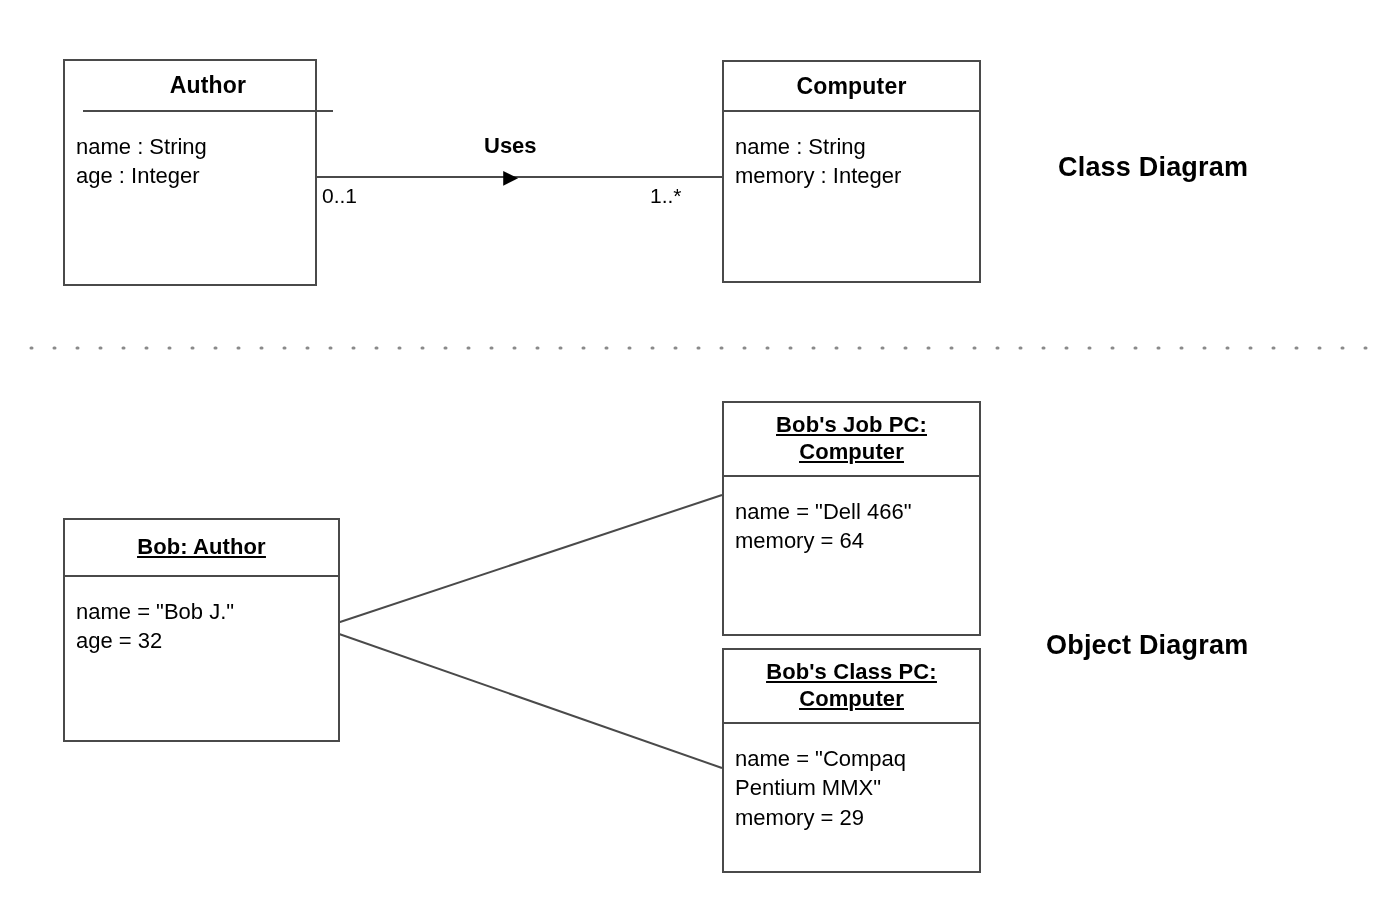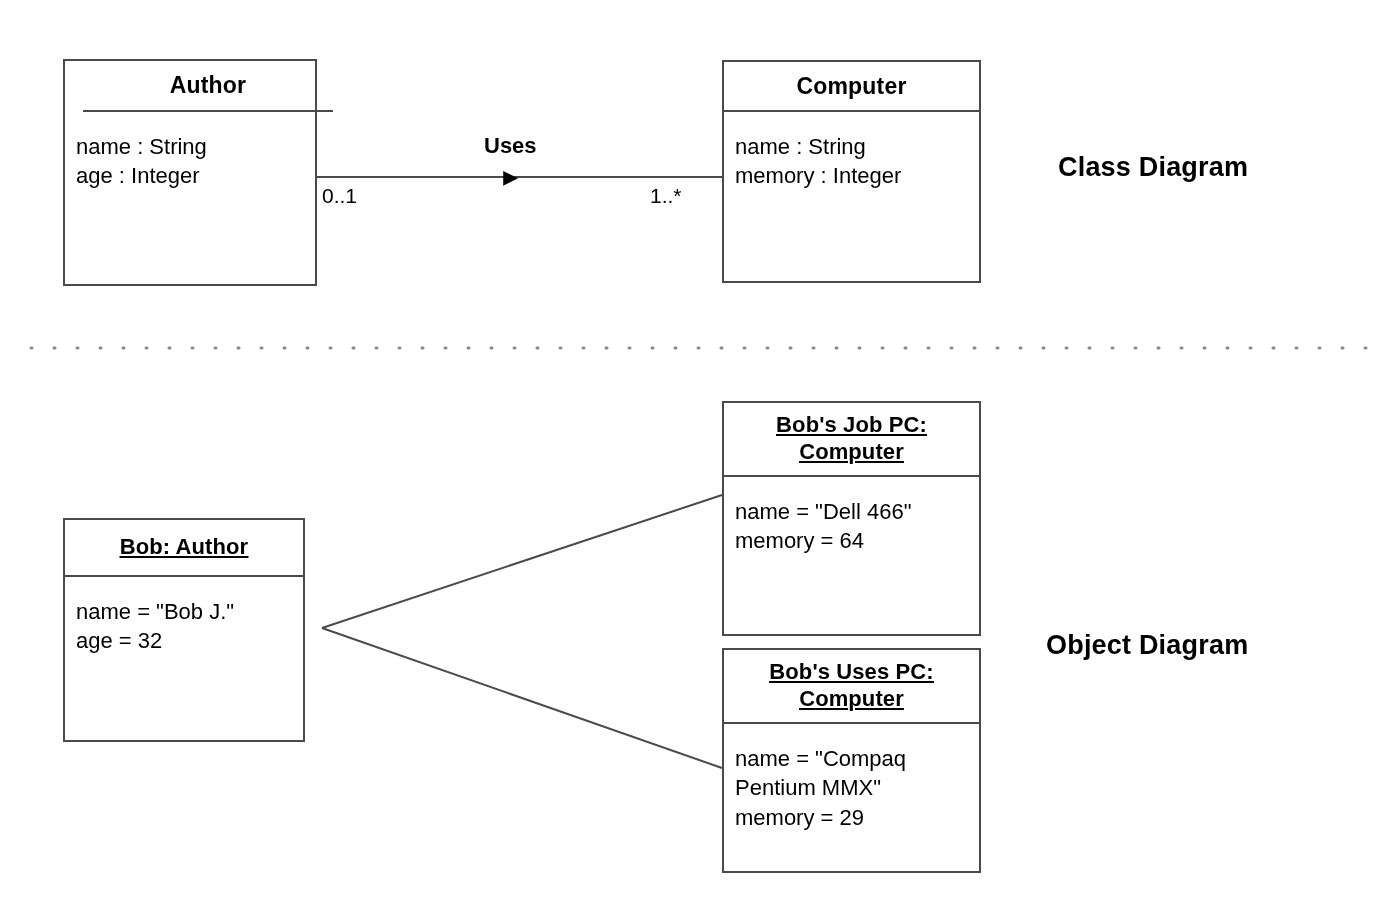--- a/index.html
+++ b/index.html
@@ -142,21 +142,21 @@
     <span>Uses</span>
     <span class="arrow-glyph">▶</span>
   </div>
 
   <div class="float-label multiplicity" style="left:322px; top:184px;">0..1</div>
 
   <div class="float-label multiplicity" style="left:650px; top:184px;">1..*</div>
 
   <div class="float-label section-label" style="left:1058px; top:152px;">Class Diagram</div>
 
-  <div class="uml-box" style="left:63px; top:518px; width:242px; height:224px;">
+  <div class="uml-box" style="left:63px; top:518px; width:277px; height:224px;">
     <div class="uml-head" style="height:57px;">
       <span class="title object-title">
         <span class="tline">Bob: Author</span>
       </span>
     </div>
     <div class="uml-body">
       <div class="attr">name = "Bob J."</div>
       <div class="attr">age = 32</div>
     </div>
   </div>
@@ -170,21 +170,21 @@
     </div>
     <div class="uml-body">
       <div class="attr">name = "Dell 466"</div>
       <div class="attr">memory = 64</div>
     </div>
   </div>
 
   <div class="uml-box" style="left:722px; top:648px; width:259px; height:225px;">
     <div class="uml-head" style="height:74px;">
       <span class="title object-title">
-        <span class="tline">Bob's Uses PC:</span>
+        <span class="tline">Bob's Class PC:</span>
         <span class="tline">Computer</span>
       </span>
     </div>
     <div class="uml-body">
       <div class="attr">name = "Compaq</div>
       <div class="attr">Pentium MMX"</div>
       <div class="attr">memory = 29</div>
     </div>
   </div>
 

